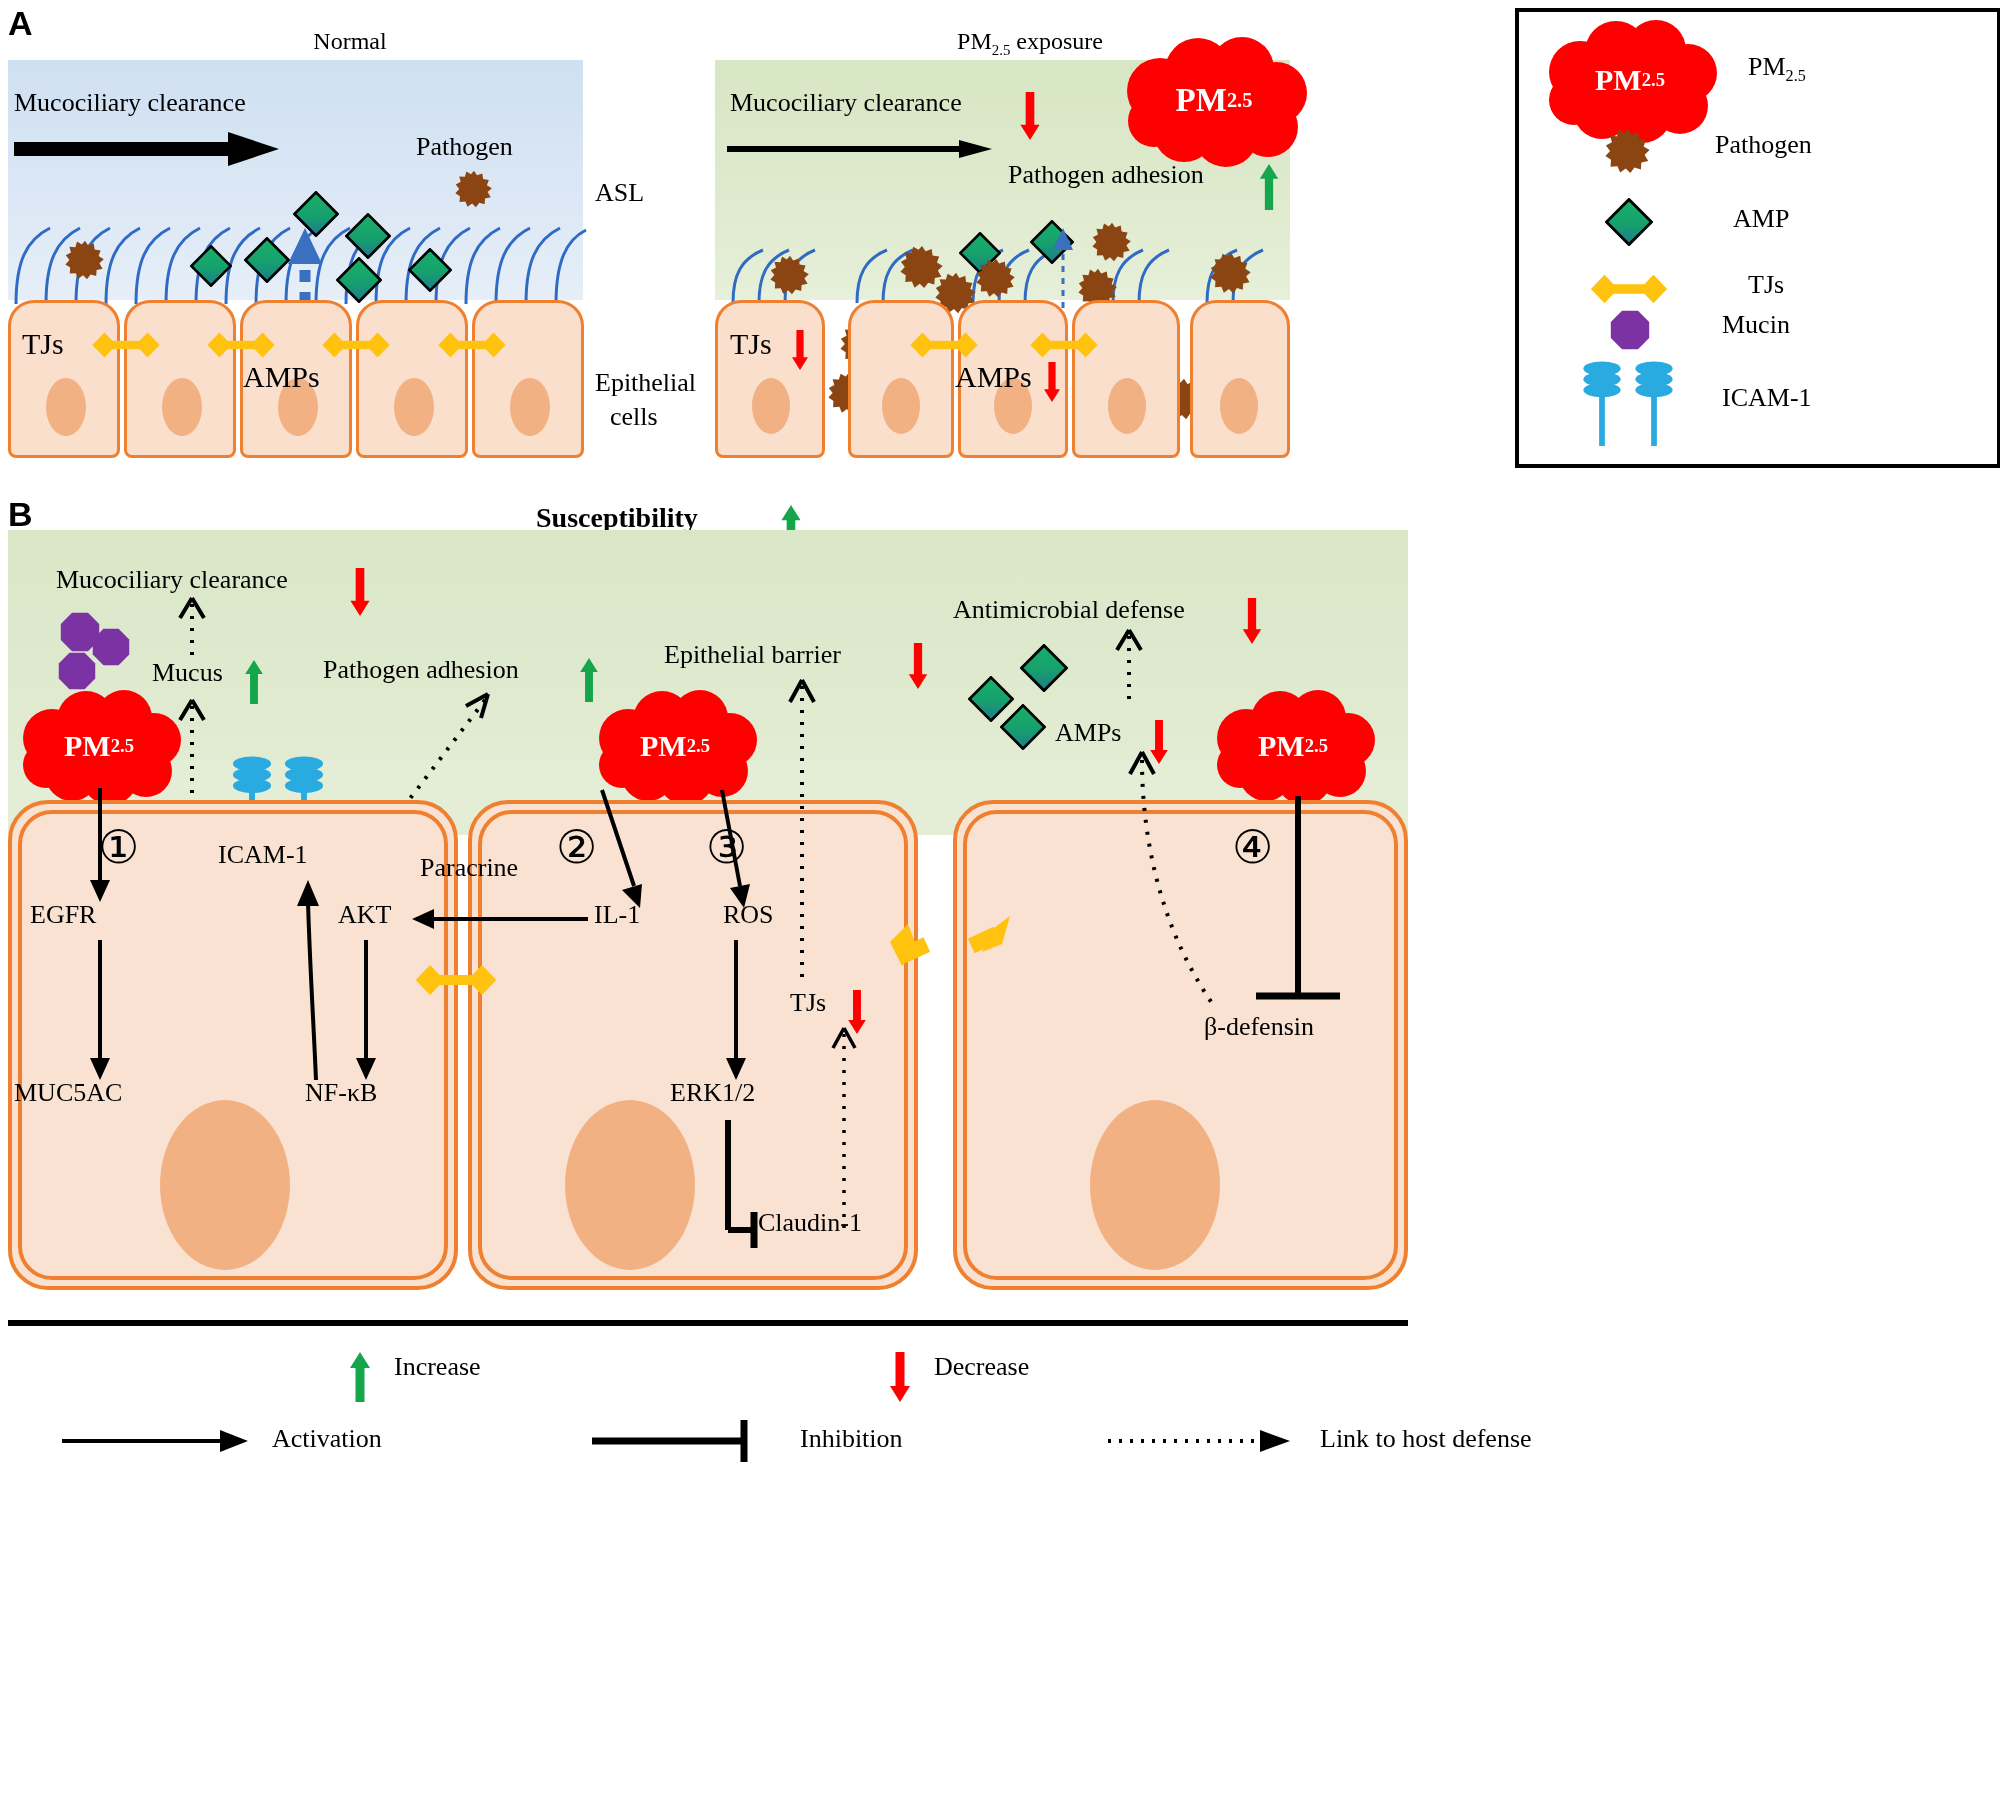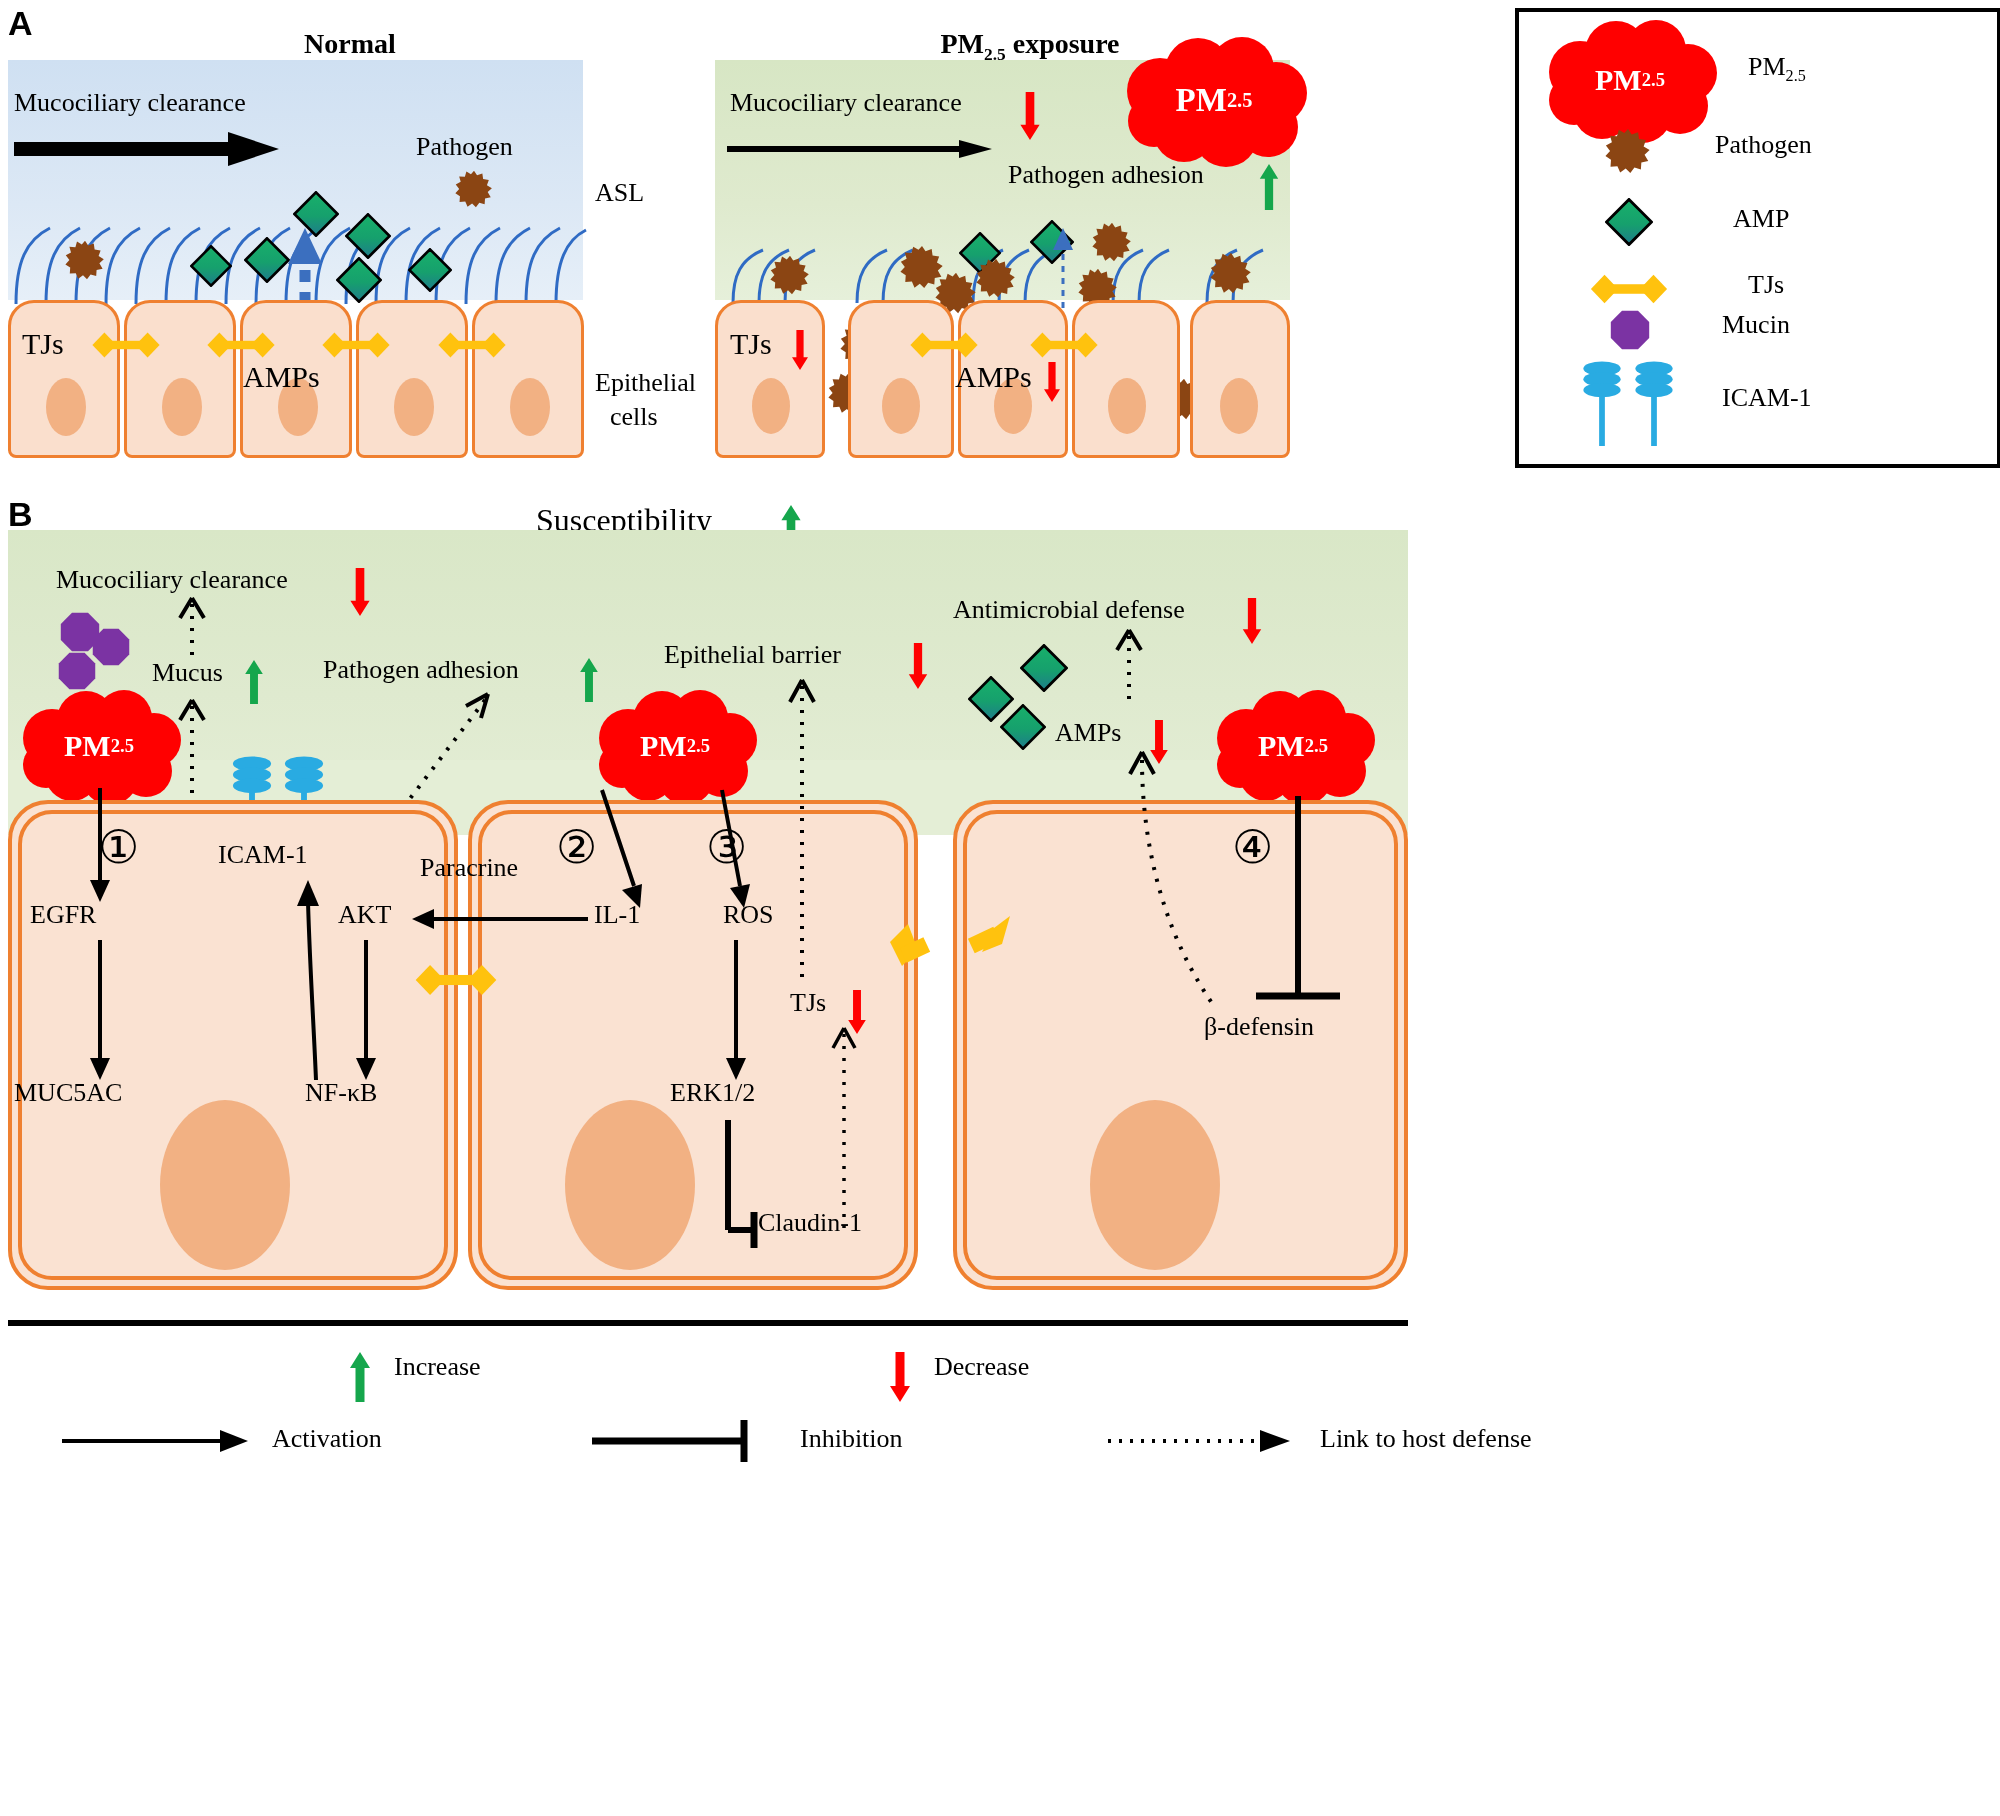--- a/index.html
+++ b/index.html
@@ -1,23 +1,23 @@
 <!DOCTYPE html>
 <html><head>
 <meta charset="utf-8">
 <style>
   html,body{margin:0;padding:0;background:#fff;}
   body{width:2000px;height:1816px;position:relative;overflow:hidden;
        font-family:"Liberation Serif", serif;color:#000;}
   .abs{position:absolute;}
   .panel-letter{font-family:"Liberation Sans",sans-serif;font-weight:bold;font-size:34px;}
-  .title{font-weight:bold;font-size:28px;text-align:center;}
+  .title{font-weight:normal;font-size:24px;text-align:center;}
   .lbl{font-size:30px;white-space:nowrap;}
   .lbl-lg{font-size:26px;white-space:nowrap;}
-  .susc{font-weight:normal;font-size:32px;white-space:nowrap;text-align:right;}
+  .susc{font-weight:bold;font-size:28px;white-space:nowrap;text-align:right;}
   sub{font-size:.62em;}
   
   .asl-normal{background:linear-gradient(180deg,#cfe0f2 0%,#dce8f5 60%,#e6eff8 100%);}
   .asl-pm{background:linear-gradient(180deg,#d7e6c4 0%,#dfeace 60%,#e6f0da 100%);}
   
   .cellA{position:absolute;background:#fadfcd;border:3px solid #ef8030;
          border-radius:26px 26px 8px 8px;box-sizing:border-box;}
   .nucA{position:absolute;background:#f2b183;border-radius:50%;}
   
   .cellB{position:absolute;background:#fae2d2;border:4px solid #ef8030;

